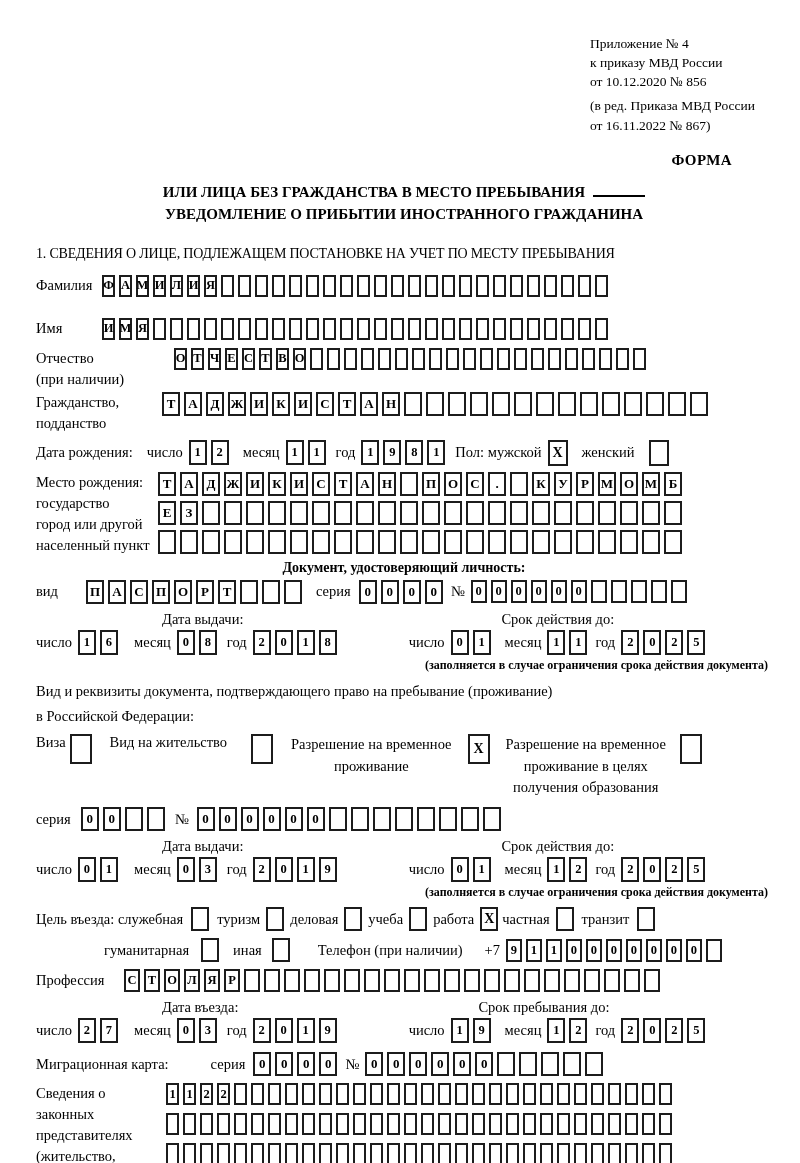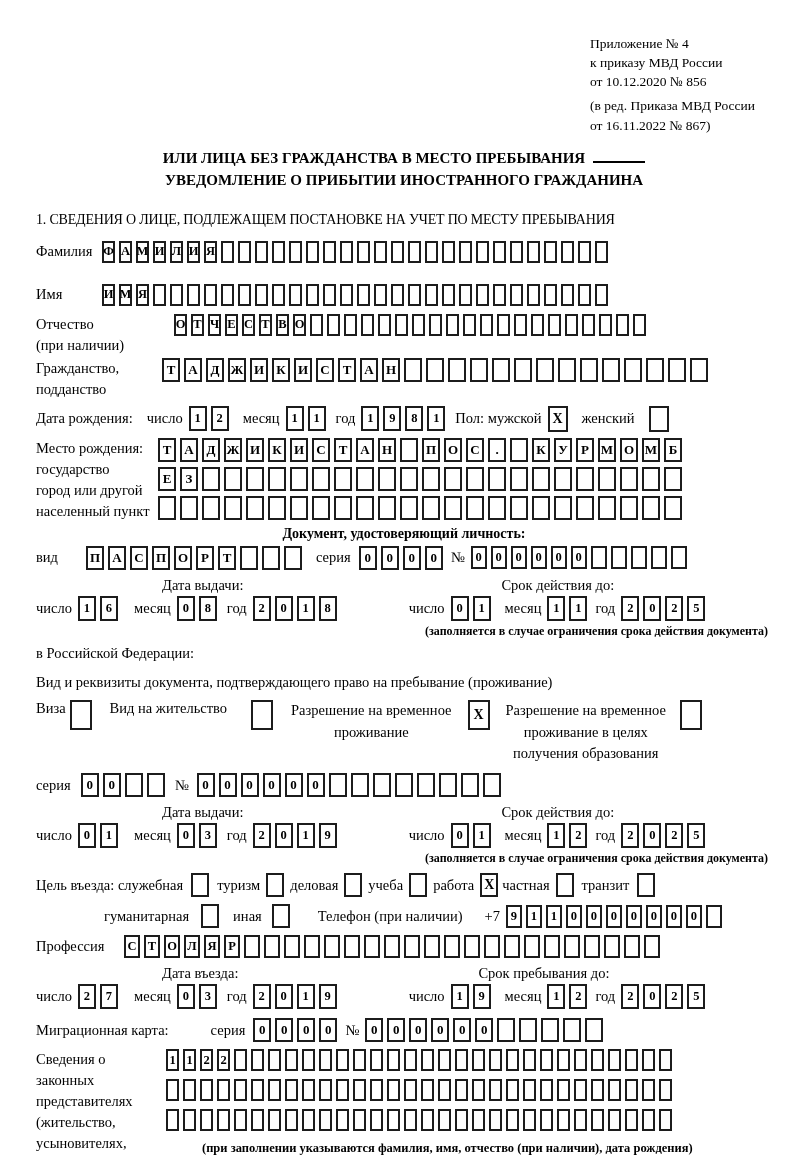--- a/index.html
+++ b/index.html
@@ -61,20 +61,21 @@
 
   <div class="appendix">
     <div>Приложение № 4</div>
     <div>к приказу МВД России</div>
     <div>от 10.12.2020 № 856</div>
     <div class="gap"></div>
     <div>(в ред. Приказа МВД России</div>
     <div>от 16.11.2022 № 867)</div>
   </div>
 
+  <div class="forma">ФОРМА</div>
 
   <div class="title">
     <div><span>ИЛИ ЛИЦА БЕЗ ГРАЖДАНСТВА В МЕСТО ПРЕБЫВАНИЯ</span><span class="blank-line"></span></div>
     <div>УВЕДОМЛЕНИЕ О ПРИБЫТИИ ИНОСТРАННОГО ГРАЖДАНИНА</div>
   </div>
 
   <div class="sec-head">1. СВЕДЕНИЯ О ЛИЦЕ, ПОДЛЕЖАЩЕМ ПОСТАНОВКЕ НА УЧЕТ ПО МЕСТУ ПРЕБЫВАНИЯ</div>
 
   <div class="row" style="margin-top:13px;">
     <span class="lbl" style="width:66px;">Фамилия</span>
@@ -427,22 +428,22 @@
           <div class="cell">2</div>
           <div class="cell">0</div>
           <div class="cell">2</div>
           <div class="cell">5</div>
         </div>
     </div>
   </div>
 
   <div class="note">(заполняется в случае ограничения срока действия документа)</div>
 
+  <div class="para">Вид и реквизиты документа, подтверждающего право на пребывание (проживание)</div>
   <div class="para" style="margin-top:3px;">в Российской Федерации:</div>
-  <div class="para">Вид и реквизиты документа, подтверждающего право на пребывание (проживание)</div>
 
   <div class="row top" style="margin-top:6px;">
     <span class="lbl">Виза</span>
     <div class="checkbox tall" style="margin-left:4px;"></div>
     <span class="lbl" style="margin-left:18px;">Вид на жительство</span>
     <div class="checkbox tall" style="margin-left:24px;"></div>
     <div class="permit-col" style="margin-left:18px;">
       <div>Разрешение на временное</div>
       <div>проживание</div>
     </div>

